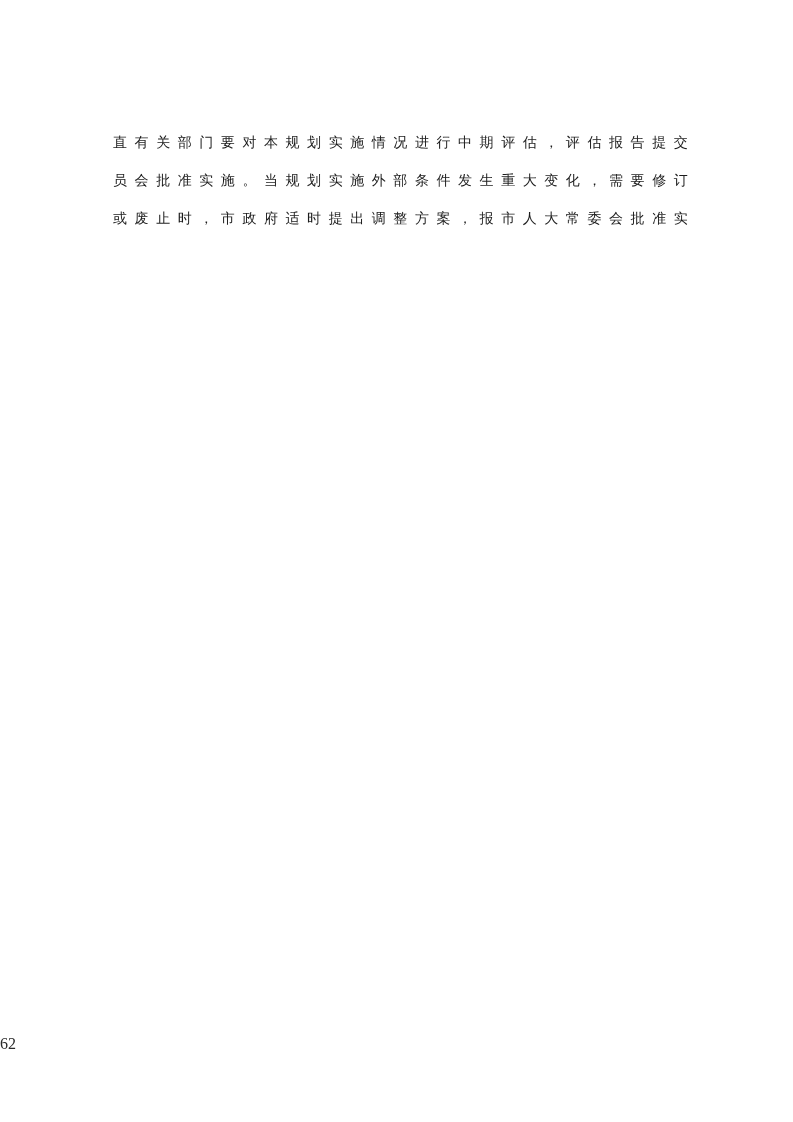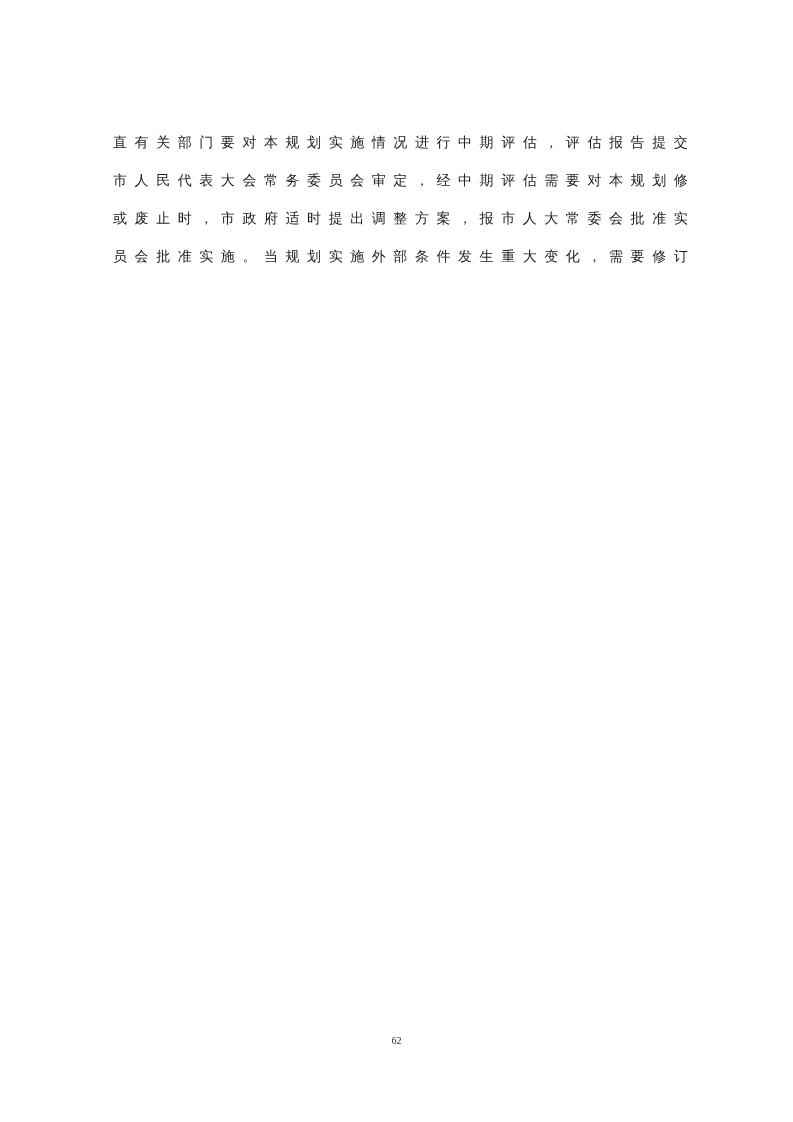--- a/index.html
+++ b/index.html
@@ -34,33 +34,32 @@
   .para-line.last-line {
     text-align: left;
     text-align-last: left;
     letter-spacing: 0.6px;
   }
   .page-number {
     position: absolute;
     left: 0;
     top: 1035px;
     width: 100%;
-    text-align: center;
-    font-size: 10px;
+    text-align: left;
+    font-size: 16px;
     color: #2a2a2a;
     font-family: "Liberation Serif", serif;
   }
 </style>
 </head>
 <body>
 
 <div class="page">
 
   <div class="text-block">
     <div class="para-line">直有关部门要对本规划实施情况进行中期评估，评估报告提交</div>
-    <div class="para-line">市人民代表大会常务委员会审定，经中期评估需要对本规划修</div>
+    <div class="para-line">员会批准实施。当规划实施外部条件发生重大变化，需要修订</div>
     <div class="para-line">或废止时，市政府适时提出调整方案，报市人大常委会批准实</div>
-    <div class="para-line">员会批准实施。当规划实施外部条件发生重大变化，需要修订</div>
   </div>
 
   <div class="page-number">62</div>
 
 </div>
 
 </body></html>

